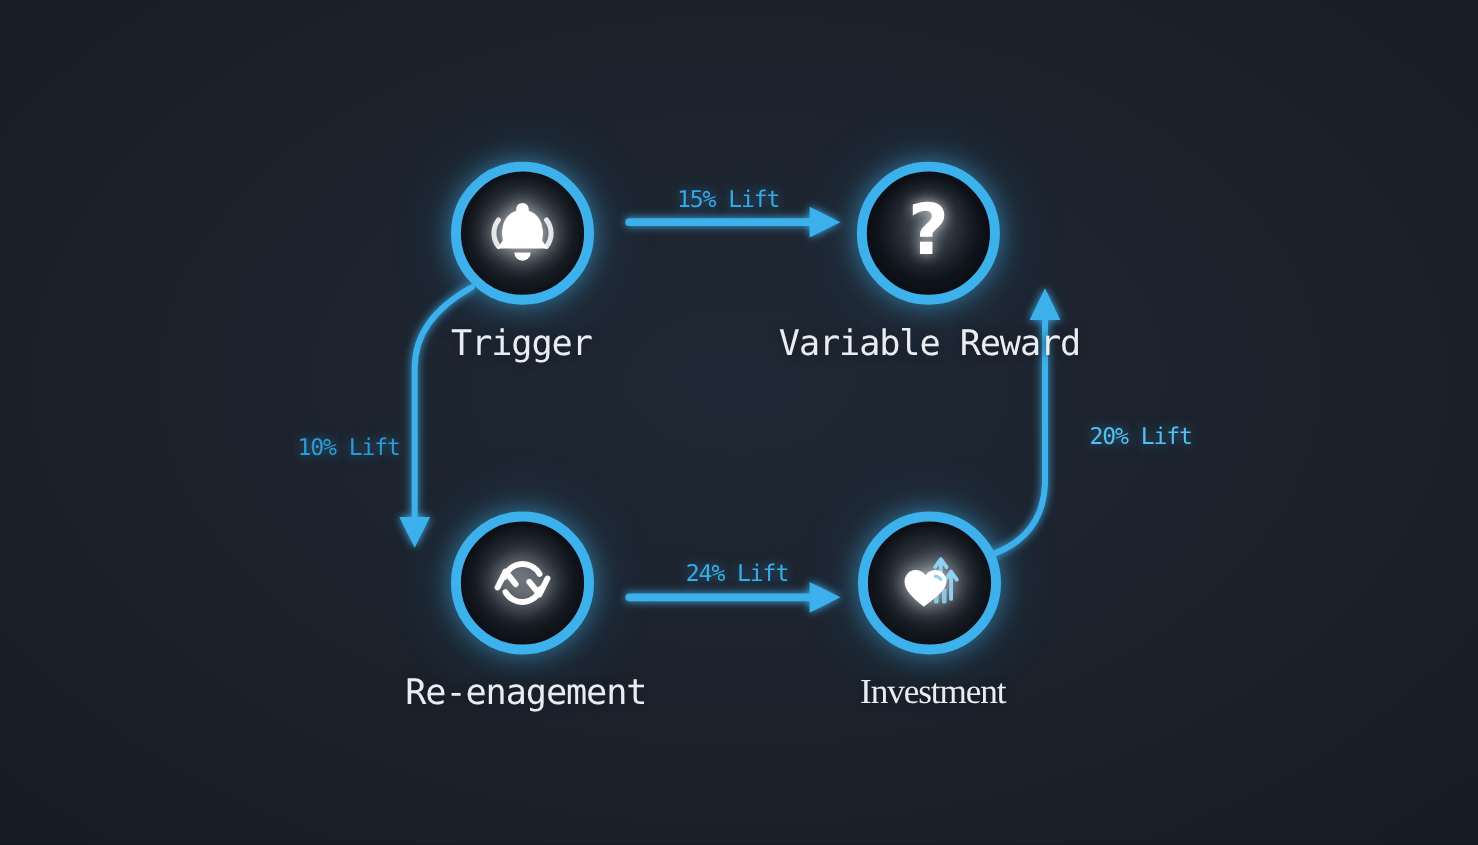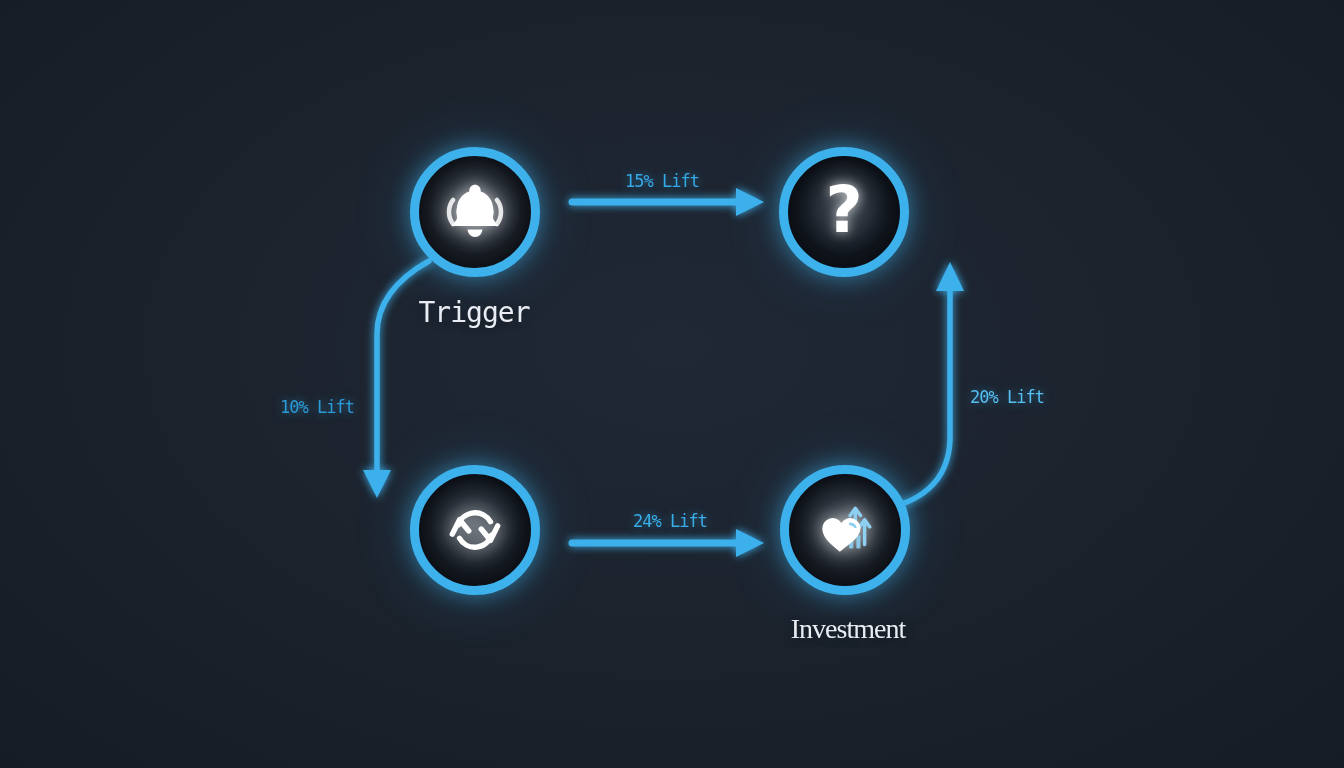--- a/index.html
+++ b/index.html
@@ -33,26 +33,26 @@
     filter:drop-shadow(0 0 9px rgba(255,255,255,.65)) drop-shadow(0 0 24px rgba(255,255,255,.30));
   }
   .glyph{
     font-family:"DejaVu Sans","Liberation Sans",sans-serif;
     font-weight:bold;font-size:64px;line-height:1;color:#ffffff;
     text-shadow:0 0 12px rgba(255,255,255,.75), 0 0 30px rgba(255,255,255,.35);
     transform:translateY(-2px);
   }
   .node-label{
     position:absolute;transform:translate(-50%,-50%);
-    color:var(--label);font-size:28px;letter-spacing:-1px;white-space:nowrap;
+    color:var(--label);font-size:32px;letter-spacing:-1px;white-space:nowrap;
     text-shadow:0 0 8px rgba(20,26,35,.8);
   }
   .lift-label{
     position:absolute;transform:translate(-50%,-50%);
-    font-size:17px;letter-spacing:-1px;white-space:nowrap;
+    font-size:21px;letter-spacing:-1px;white-space:nowrap;
     text-shadow:0 0 10px rgba(60,175,235,.55);
   }
 </style>
 </head>
 <body>
 
 <div class="stage">
 
   <svg class="edges" viewBox="0 0 1344 768" aria-hidden="true">
     <defs>
@@ -94,33 +94,35 @@
         <path fill="#ffffff" d="M32 7 c2.9 0 5.2 2.3 5.2 5.2 v1.1 c6.6 2.1 11.3 8.3 11.3 15.6 v9.3 l4.6 6.6 H10.9 l4.6 -6.6 v-9.3 c0 -7.3 4.7 -13.5 11.3 -15.6 v-1.1 c0 -2.9 2.3 -5.2 5.2 -5.2 z"></path>
         <path fill="#ffffff" d="M25.2 48 a6.8 6.8 0 0 0 13.6 0 z"></path>
       </svg>
     </span>
   </div>
   <div class="node-label" style="left:474px;top:312px;">Trigger</div>
 
   <div class="node" style="left:779px;top:147px;">
     <span class="icon glyph">?</span>
   </div>
+  <div class="node-label" style="left:845px;top:312px;">Variable Reward</div>
 
   <div class="node" style="left:410px;top:465px;">
     <span class="icon">
       <svg width="66" height="66" viewBox="0 0 64 64">
         <g stroke="#ffffff" stroke-width="5.2" fill="none" stroke-linecap="round" stroke-linejoin="round">
           <path d="M16 27 A17 17 0 0 1 47 24"></path>
           <path d="M38 31 L47 42 L54 28"></path>
           <path d="M48 37 A17 17 0 0 1 17 40"></path>
           <path d="M26 33 L17 22 L10 36"></path>
         </g>
       </svg>
     </span>
   </div>
+  <div class="node-label" style="left:478px;top:629px;">Re-enagement</div>
 
   <div class="node" style="left:780px;top:465px;">
     <span class="icon">
       <svg width="66" height="66" viewBox="0 0 64 64">
         <g stroke="#8fd0f2" stroke-width="3.4" fill="none" stroke-linecap="round" stroke-linejoin="round">
           <path d="M42 28 V13 M37 18 L42 11 L47 18"></path>
           <path d="M51 46 V24 M46 29 L51 22 L56 29"></path>
         </g>
         <g fill="#8fd0f2" opacity="0.9">
           <rect x="36" y="42" width="4" height="8" rx="1"></rect>
@@ -129,15 +131,15 @@
         <path fill="#ffffff" d="M27 53 C16.5 44.5 10 38.5 10 30.5 a10 10 0 0 1 18.5 -5.3 A10 10 0 0 1 47 30.5 c0 8 -9.5 14 -20 22.5 z"></path>
         <path d="M37 26 a6 6 0 0 1 5 3" stroke="#8fd0f2" stroke-width="2.6" fill="none" stroke-linecap="round"></path>
       </svg>
     </span>
   </div>
   <div class="node-label" style="left:848px;top:629px;font-family:Liberation Serif, serif;">Investment</div>
 
   <div class="lift-label" style="left: 662px; top: 181px; color: rgb(53, 169, 230);">15% Lift</div>
   <div class="lift-label" style="left: 317px; top: 407px; color: rgb(43, 155, 216);">10% Lift</div>
   <div class="lift-label" style="left: 670px; top: 521px; color: rgb(56, 173, 232);">24% Lift</div>
-  <div class="lift-label" style="left: 1007px; top: 397px; color: rgb(85, 191, 242);">20% Lift</div>
+  <div class="lift-label" style="left: 1037px; top: 397px; color: rgb(85, 191, 242);">20% Lift</div>
 
 </div>
 
 </body></html>

